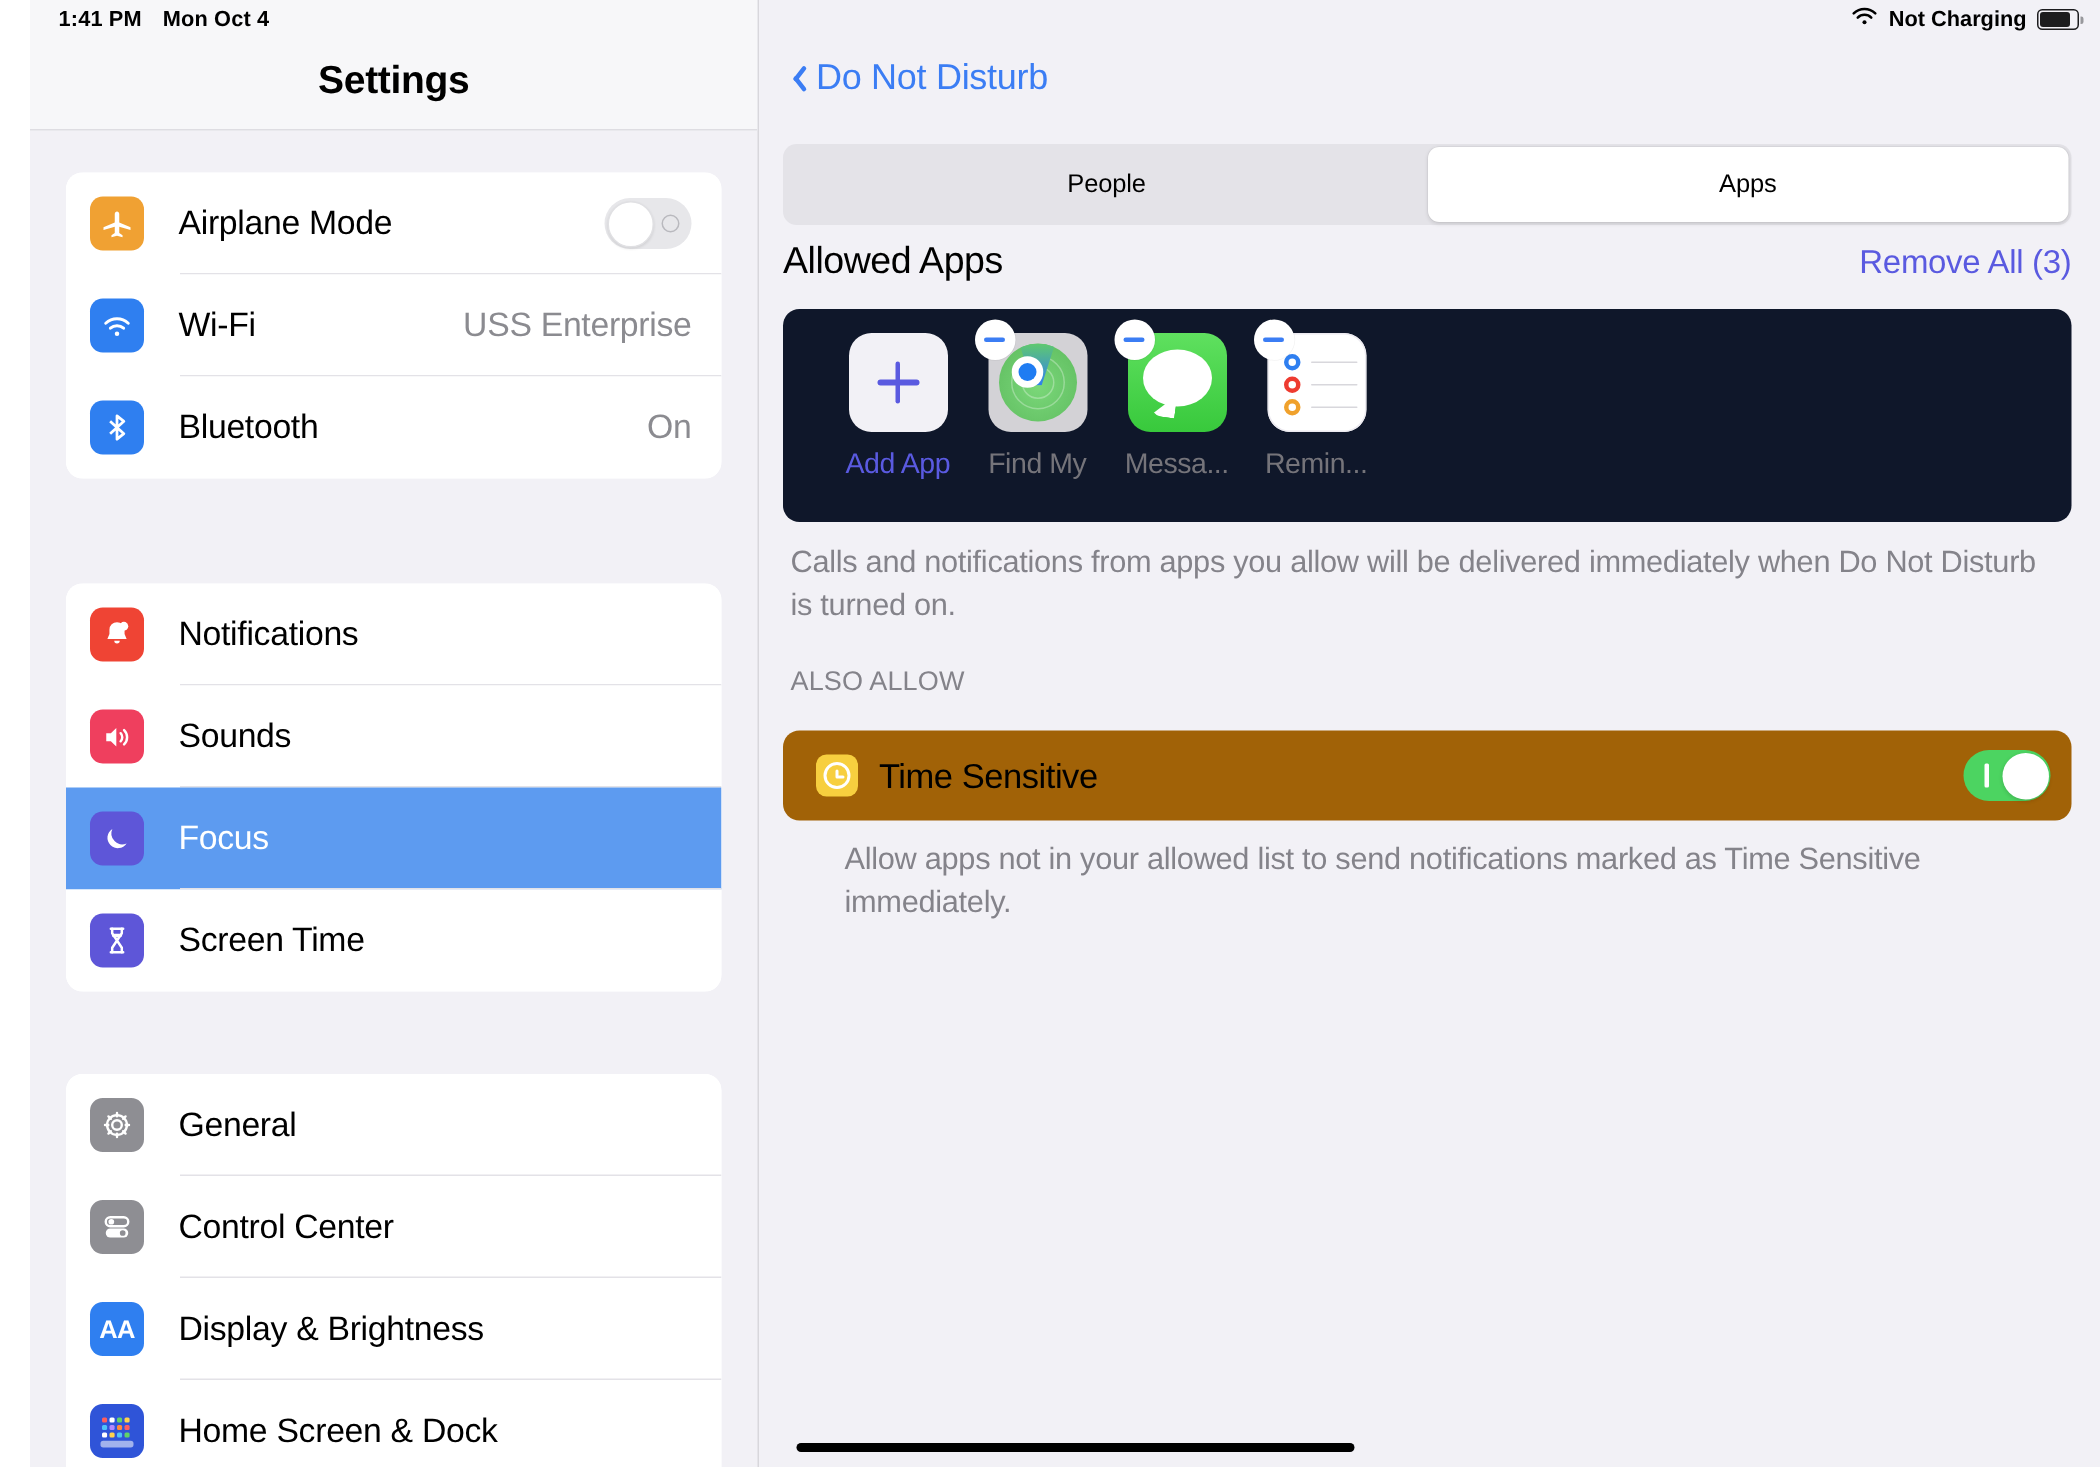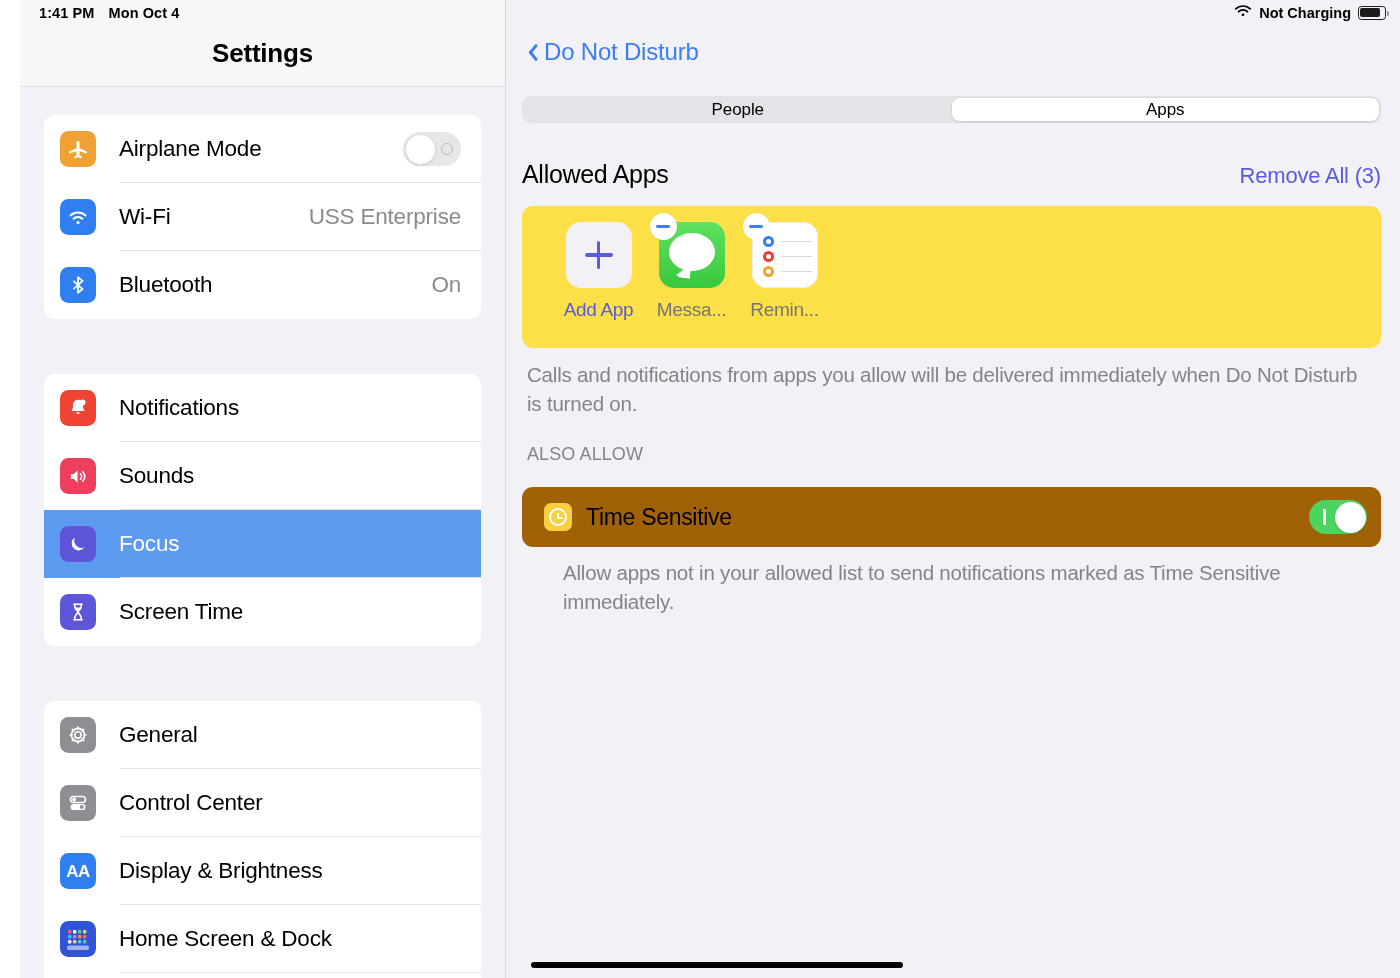--- a/index.html
+++ b/index.html
@@ -40,21 +40,21 @@
 
   .sb-scroll { position: absolute; top: 88px; left: 0; right: 0; bottom: 0; }
 
   .card {
     margin: 0 24px;
     background: #ffffff;
     border-radius: 11px;
     overflow: hidden;
   }
   .grp1 { margin-top: 27px; }
-  .grp2 { margin-top: 55px; }
+  .grp2 { margin-top: 70px; }
   .grp3 { margin-top: 55px; }
 
   .row {
     height: 68px;
     display: flex; align-items: center;
     position: relative;
     padding-left: 16px;
     background: #fff;
   }
   .row.selected { background: #5d9bf0; }
@@ -156,21 +156,21 @@
   .chev::after  { top: 9px; transform: rotate(-38deg); transform-origin: top center; }
 
   .main-title {
     position: absolute; left: 0; right: 0; top: 40px;
     text-align: center; font-size: 25px; font-weight: bold; color: #000;
     letter-spacing: -.3px;
   }
 
   .segmented {
     position: absolute; left: 16px; right: 19px; top: 96px;
-    height: 27px; border-radius: 9px;
+    height: 54px; border-radius: 9px;
     background: #e4e3e8; display: flex; padding: 2px;
   }
   .seg {
     flex: 1; display: flex; align-items: center; justify-content: center;
     font-size: 17px; color: #000; border-radius: 7.5px;
     letter-spacing: -.1px; cursor: pointer;
   }
   .seg.active {
     background: #ffffff;
     box-shadow: 0 1px 3px rgba(0,0,0,.12), 0 0 0 .5px rgba(0,0,0,.04);
@@ -178,21 +178,21 @@
 
   .sec-head {
     position: absolute; left: 16px; right: 19px; top: 160px;
     display: flex; align-items: baseline; justify-content: space-between;
   }
   .sec-title { font-size: 25px; font-weight: normal; color: #000; letter-spacing: -.3px; }
   .sec-action { font-size: 22px; color: #5a5ae0; letter-spacing: -.2px; cursor: pointer; }
 
   .apps-card {
     position: absolute; left: 16px; right: 19px; top: 206px;
-    height: 142px; background: #fde047; border-radius: 11px;
+    height: 142px; background: #0f172a; border-radius: 11px;
     display: flex; align-items: flex-start; padding: 16px 0 0 30px;
     gap: 0;
   }
   .app-cell {
     width: 93px; display: flex; flex-direction: column; align-items: center;
     position: relative;
   }
   .app-tile {
     width: 66px; height: 66px; border-radius: 15px;
     position: relative; overflow: visible;
@@ -539,20 +539,34 @@
 
     <div class="apps-card">
 
       <div class="app-cell">
         <div class="addtile">
           <span class="plus"></span>
         </div>
         <div class="app-name add">Add App</div>
       </div>
 
+      <div class="app-cell">
+        <div class="app-tile ic-findmy">
+          <span class="minus-badge">
+              <i></i>
+            </span>
+          <span class="fm-radar">
+            <span class="fm-ring fm-r1"></span>
+            <span class="fm-ring fm-r2"></span>
+            <span class="fm-cone2"></span>
+          </span>
+          <span class="fm-dot"></span>
+        </div>
+        <div class="app-name">Find My</div>
+      </div>
 
       <div class="app-cell">
         <div class="app-tile ic-messages">
           <span class="minus-badge">
               <i></i>
             </span>
           <span class="msg-tail"></span>
           <span class="msg-bubble"></span>
         </div>
         <div class="app-name">Messa...</div>

